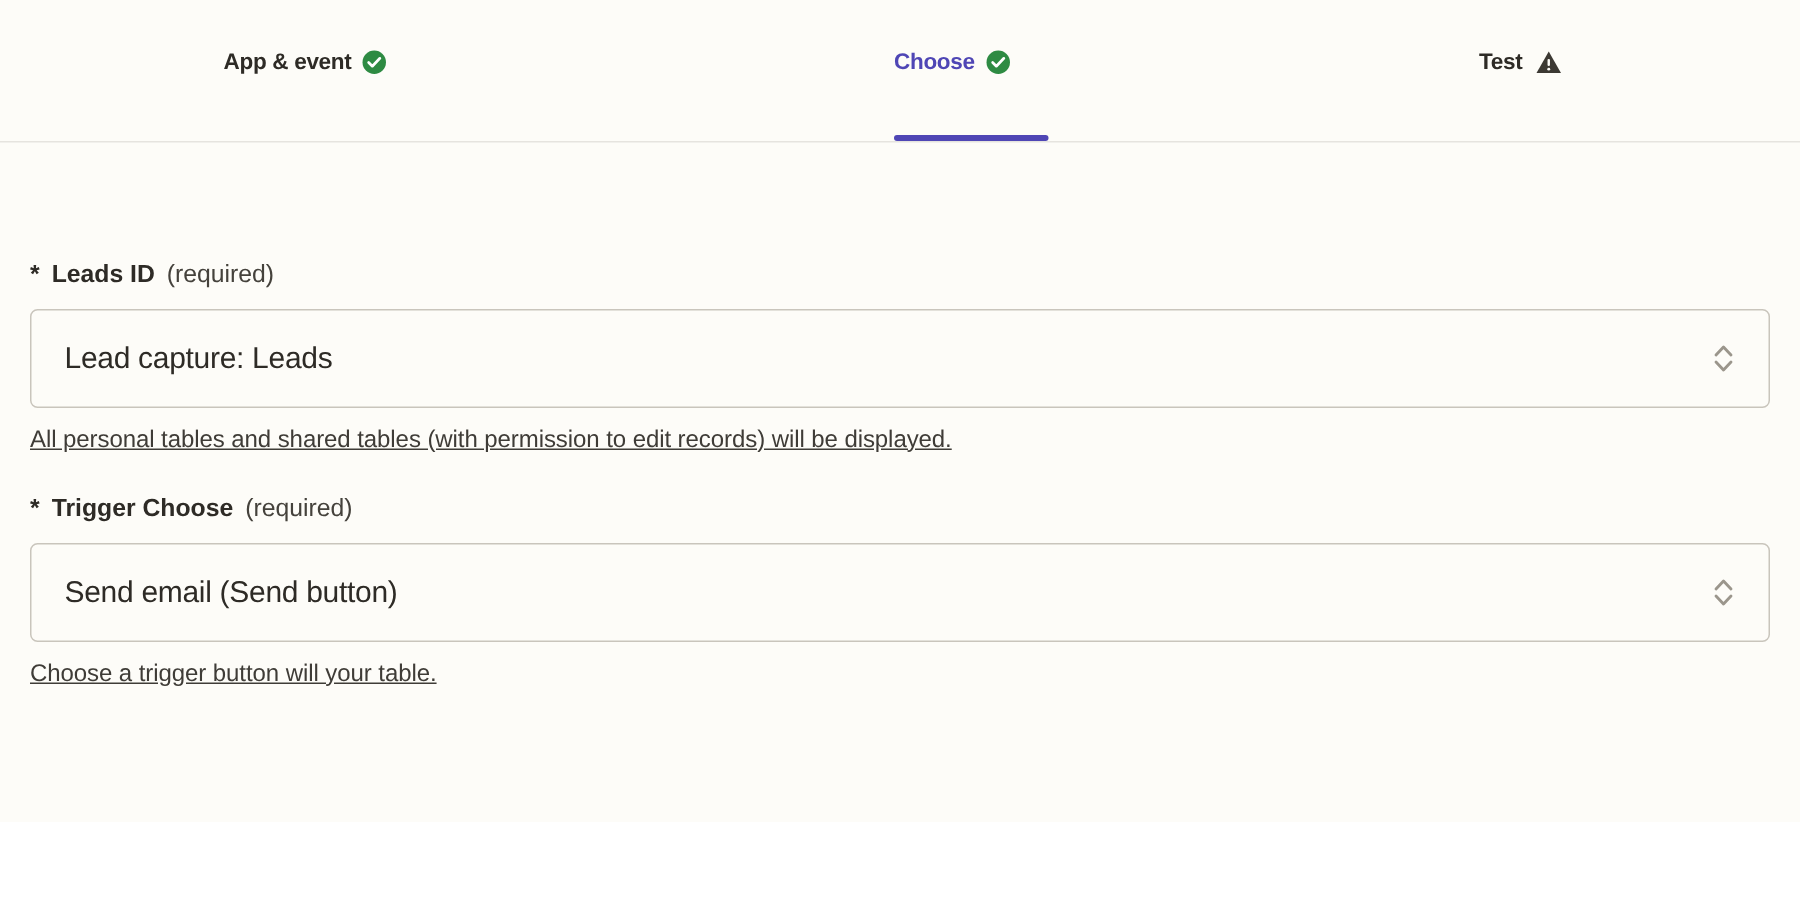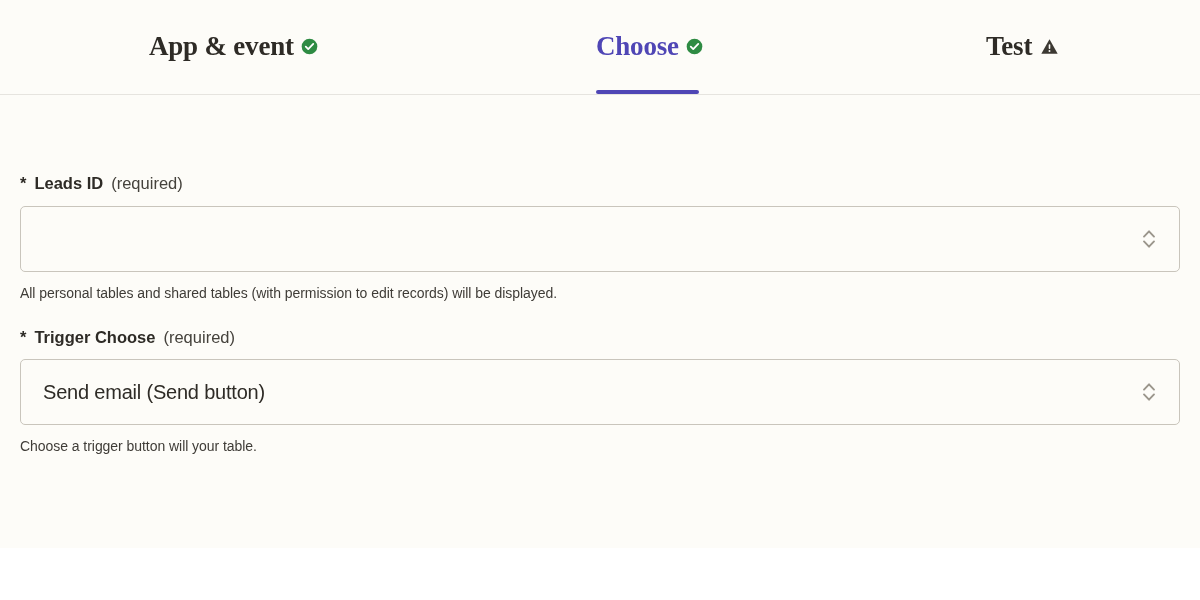--- a/index.html
+++ b/index.html
@@ -46,26 +46,25 @@
     top: 33px;
     display: flex;
     align-items: center;
     gap: 7px;
     cursor: pointer;
     user-select: none;
     padding-bottom: 6px;
   }
 
   .tab-label {
-    font-size: 27px;
+    font-size: 15px;
     font-weight: bold;
     letter-spacing: -0.2px;
     line-height: 1;
     white-space: nowrap;
-    font-family: Liberation Serif, serif;
   }
 
   .tab-app   { left: 149px; }
   .tab-trig  { left: 596px; }
   .tab-test  { left: 986px; justify-content: flex-end; }
 
   .tab-app  .tab-label,
   .tab-test .tab-label { color: #2E2B26; }
   .tab-trig .tab-label { color: #4F46B5; }
 
@@ -192,24 +191,25 @@
     position: absolute;
     right: 22px;
     top: 50%;
     transform: translateY(-50%);
     width: 16px;
     height: 28px;
   }
 
   .field-help {
     padding: 12px 20px 0 20px;
-    font-size: 14px;
+    font-size: 16px;
     color: #3F3C37;
     line-height: 1.3;
     letter-spacing: -0.05px;
+    text-decoration: underline;
   }
 
   .field-gap { height: 27px; }
 </style>
 </head>
 <body>
 
 <div class="app">
   <div class="panel">
 
@@ -286,20 +286,21 @@
 
     <div class="form">
 
       <div class="field">
         <div class="field-label">
           <span class="lbl-main">*</span>
           <span class="lbl-main">Leads ID</span>
           <span class="lbl-req">(required)</span>
         </div>
         <div class="select-wrap">
+          <span class="select-value">Lead capture: Leads</span>
           <span class="select-chevrons">
             <svg width="16" height="28" viewBox="0 0 16 28" aria-hidden="true">
               <path d="M3 11.6 L8 6.3 L13 11.6" fill="none" stroke="#9B968C" stroke-width="1.9" stroke-linecap="round" stroke-linejoin="round"></path>
               <path d="M3 16.4 L8 21.7 L13 16.4" fill="none" stroke="#9B968C" stroke-width="1.9" stroke-linecap="round" stroke-linejoin="round"></path>
             </svg>
           </span>
         </div>
         <div class="field-help">All personal tables and shared tables (with permission to edit records) will be displayed.</div>
       </div>
 

